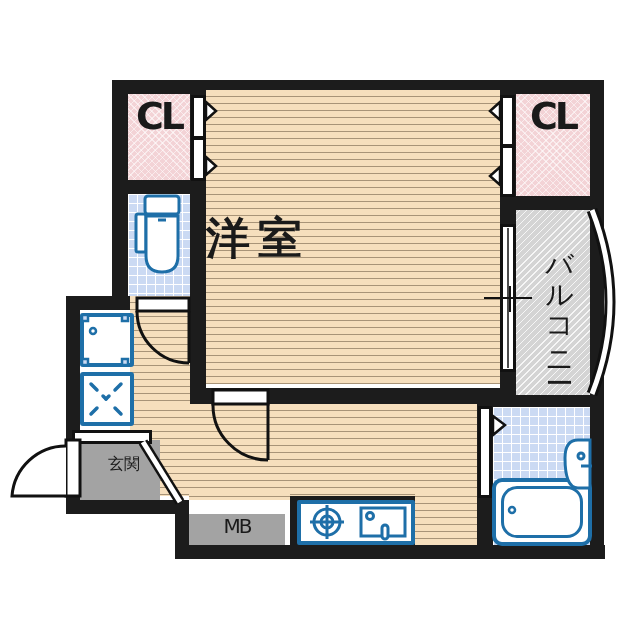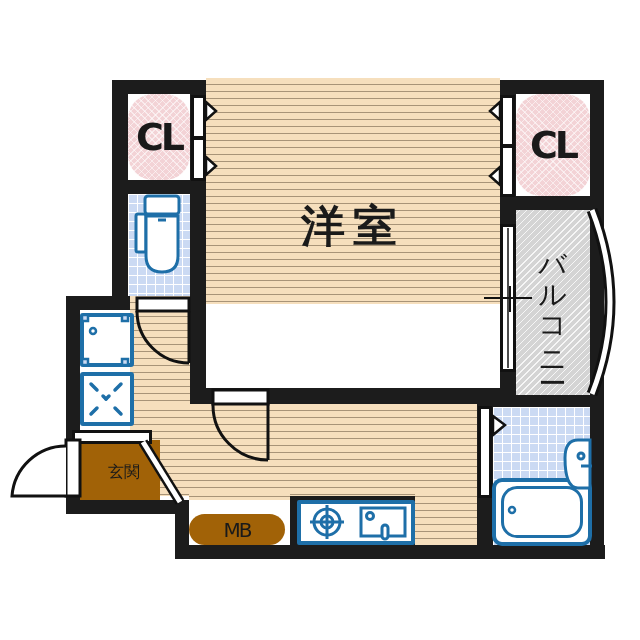--- a/index.html
+++ b/index.html
@@ -10,22 +10,22 @@
     background-image: repeating-linear-gradient(to bottom, transparent 0px, transparent 6px, #a89478 6px, #a89478 7px); }
   .closet { background-color: #f3d3d6;
     background-image: repeating-linear-gradient(45deg, rgba(255,255,255,0.55) 0 1px, transparent 1px 5px),
                       repeating-linear-gradient(-45deg, rgba(255,255,255,0.55) 0 1px, transparent 1px 5px); }
   .tile { background-color: #cbdaf3;
     background-image: linear-gradient(to right, #ffffff 1px, transparent 1px),
                       linear-gradient(to bottom, #ffffff 1px, transparent 1px);
     background-size: 9px 9px; }
   .balcony { background-color: #d4d4d4;
     background-image: repeating-linear-gradient(-45deg, rgba(255,255,255,0.8) 0 1px, transparent 1px 5px); }
-  .gray { background: #a16207; }
-  .label { display: flex; align-items: center; justify-content: center; color: #1a1a1a; font-weight: bold; border-radius: 25px; }
+  .gray { background: #a3a3a3; }
+  .label { display: flex; align-items: flex-start; justify-content: center; color: #1a1a1a; font-weight: bold; }
   .door-leaf { background: #ffffff; border: 3px solid #111; }
   svg { position: absolute; left: 0; top: 0; }
 </style>
 </head>
 <body>
 
 <div class="abs wall" style="left:112px;top:80px;width:488px;height:14px;"></div>
 <div class="abs wall" style="left:112px;top:80px;width:16px;height:218px;"></div>
 <div class="abs wall" style="left:66px;top:296px;width:64px;height:14px;"></div>
 <div class="abs wall" style="left:66px;top:296px;width:14px;height:218px;"></div>
@@ -35,21 +35,21 @@
 <div class="abs wall" style="left:590px;top:80px;width:14px;height:479px;"></div>
 <div class="abs wall" style="left:190px;top:388px;width:314px;height:16px;"></div>
 <div class="abs wall" style="left:190px;top:94px;width:16px;height:310px;"></div>
 <div class="abs wall" style="left:500px;top:80px;width:16px;height:324px;"></div>
 <div class="abs wall" style="left:112px;top:180px;width:94px;height:14px;"></div>
 <div class="abs wall" style="left:500px;top:196px;width:104px;height:14px;"></div>
 <div class="abs wall" style="left:480px;top:395px;width:124px;height:12px;"></div>
 <div class="abs wall" style="left:477px;top:404px;width:16px;height:155px;"></div>
 <div class="abs wall" style="left:290px;top:496px;width:190px;height:60px;"></div>
 
-<div class="abs floor" style="left:206px;top:78px;width:294px;height:226px;">
+<div class="abs floor" style="left:206px;top:90px;width:294px;height:294px;">
   <div class="abs label" style="left:0;top:88px;width:294px;height:120px;flex-direction:column;">
     <div style="font-size:44px;letter-spacing:8px;line-height:58px;">洋室</div>
   </div>
 </div>
 
 <div class="abs closet label" style="left:128px;top:94px;width:62px;height:86px;">
   <span style="font-size:38px;letter-spacing:-3px;">CL</span>
 </div>
 <div class="abs closet label" style="left:516px;top:94px;width:74px;height:102px;">
   <span style="font-size:38px;letter-spacing:-3px;">CL</span>

